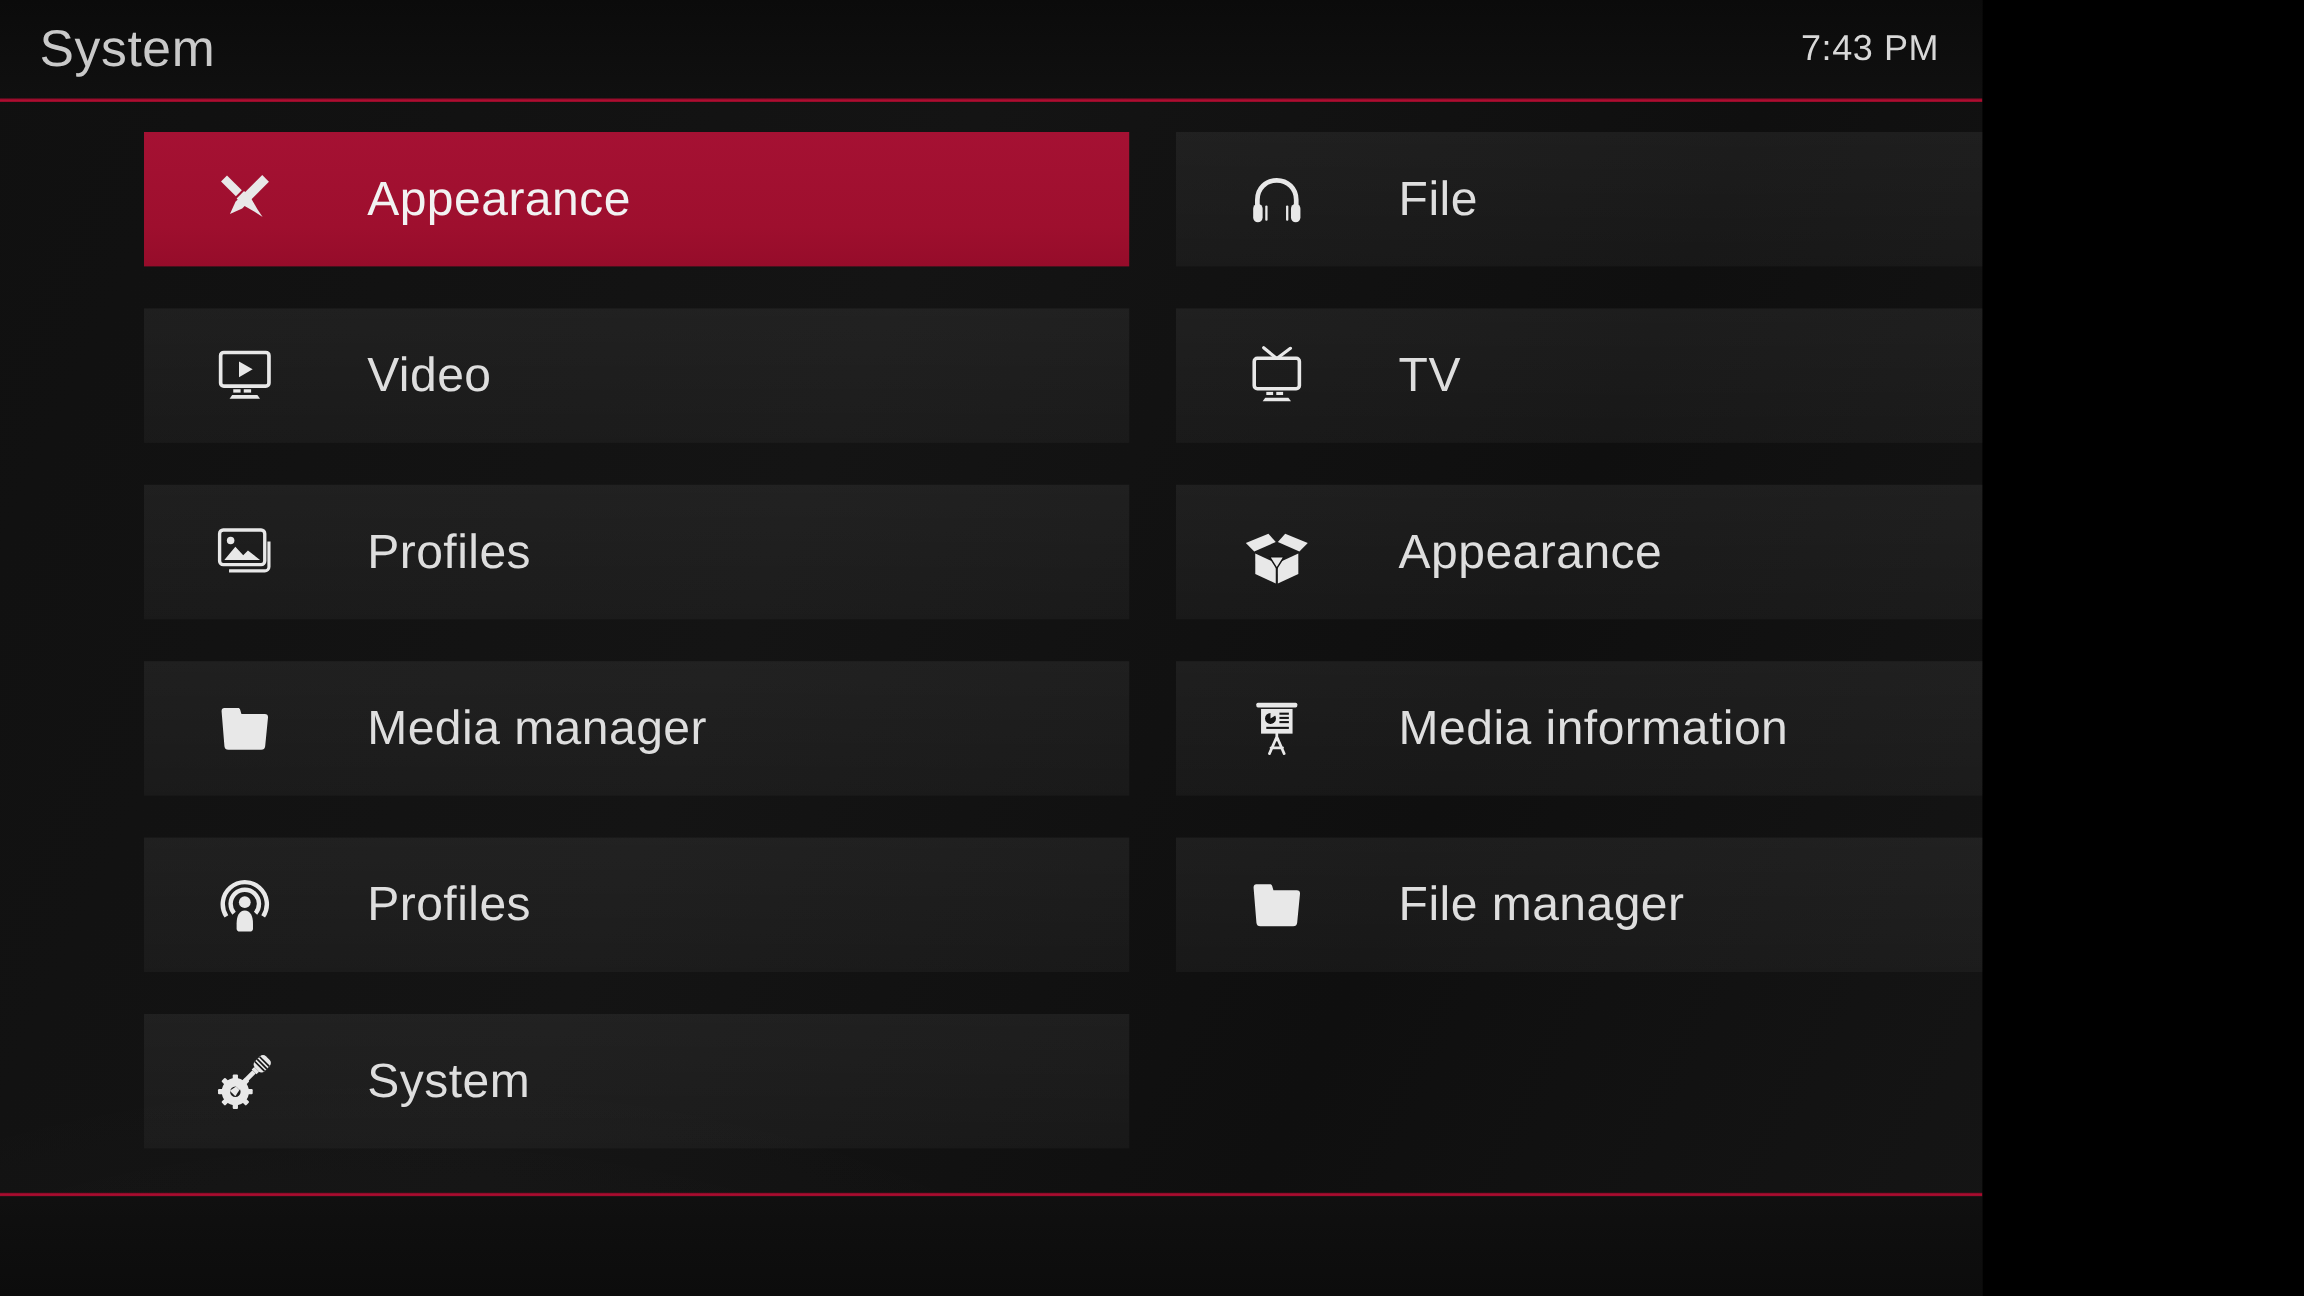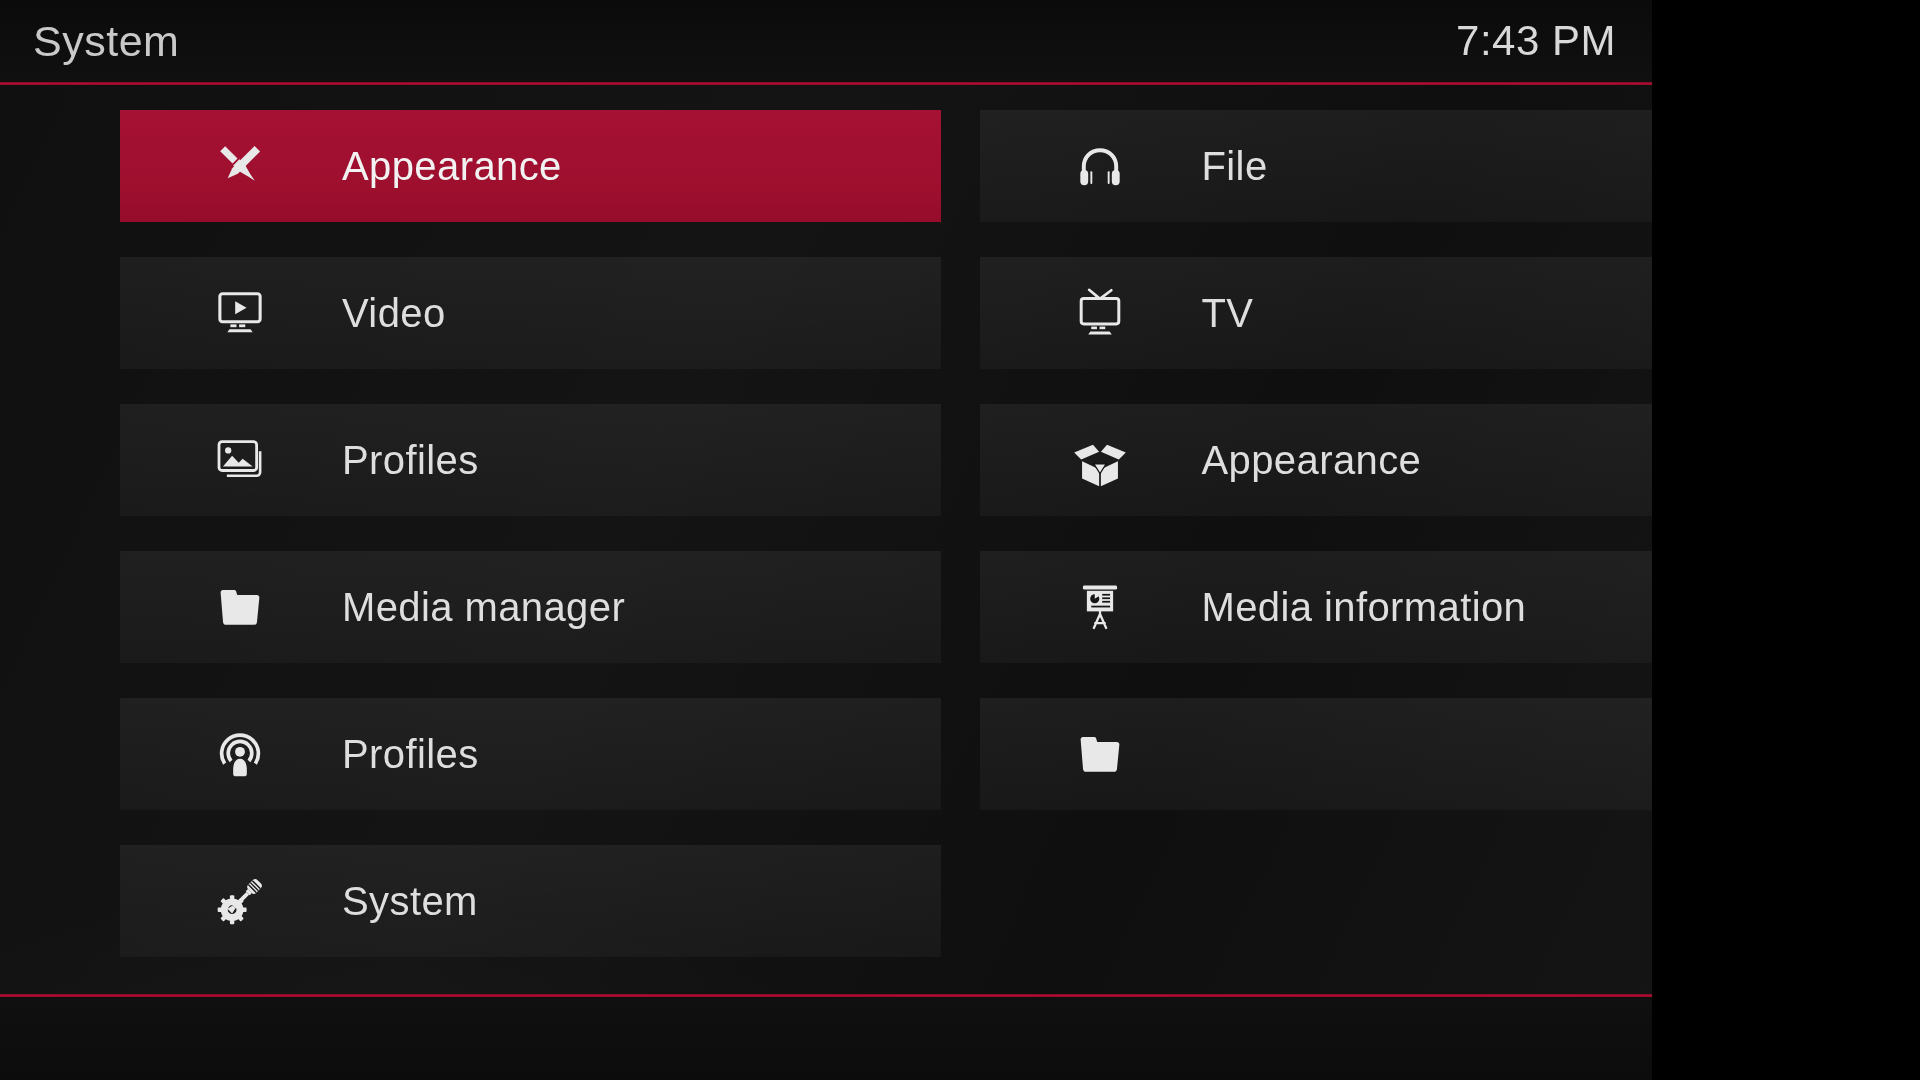--- a/index.html
+++ b/index.html
@@ -28,21 +28,21 @@
     justify-content: space-between;
     padding: 0 36px 0 33px;
   }
   .page-title {
     font-size: 43px;
     font-weight: 300;
     color: #c9c9c9;
     letter-spacing: 0.5px;
   }
   .clock {
-    font-size: 42px;
+    font-size: 30px;
     font-weight: 300;
     color: #d8d8d8;
     letter-spacing: 0.5px;
   }
 
   .redline {
     position: absolute;
     left: 0; right: 0;
     height: 3px;
     background: linear-gradient(180deg, #7d0a24, var(--divider-color, #b00d31) 55%, #8a0b27);
@@ -69,21 +69,21 @@
   .col {
     width: 820.5px;
     display: flex;
     flex-direction: column;
     gap: 35px;
   }
   .row {
     height: 112px;
     display: flex;
     align-items: center;
-    padding-left: 92px;
+    padding-left: 56px;
     background: linear-gradient(180deg, rgba(255,255,255,0.058), rgba(255,255,255,0.034));
     cursor: pointer;
   }
   .row.selected {
     background: linear-gradient(180deg, #a51133, var(--accent-color, #9e0f2e) 70%, #960c2a);
   }
   .icon {
     width: 56px;
     height: 56px;
     flex: 0 0 56px;
@@ -261,20 +261,21 @@
           </span>
     <span class="label">Media information</span>
   </div>
 
   <div class="row">
     <span class="icon">
             <svg viewBox="0 0 64 64">
     <path d="M12.5 12.5h12.8c1.3 0 2 .6 2.3 1.7l1.2 4H51c2.2 0 3.3 1.2 3.1 3.3L51.4 49c-.25 2.3-1.5 3.4-3.8 3.4H16.4c-2.3 0-3.55-1.1-3.8-3.4L9.9 16c-.2-2.1.9-3.5 2.6-3.5z"></path>
             </svg>
           </span>
+    <span class="label">File manager</span>
   </div>
 </div>
   </div>
 
   <div class="redline bottom"></div>
   <div class="footer"></div>
 
 </div>
 
 </body></html>

